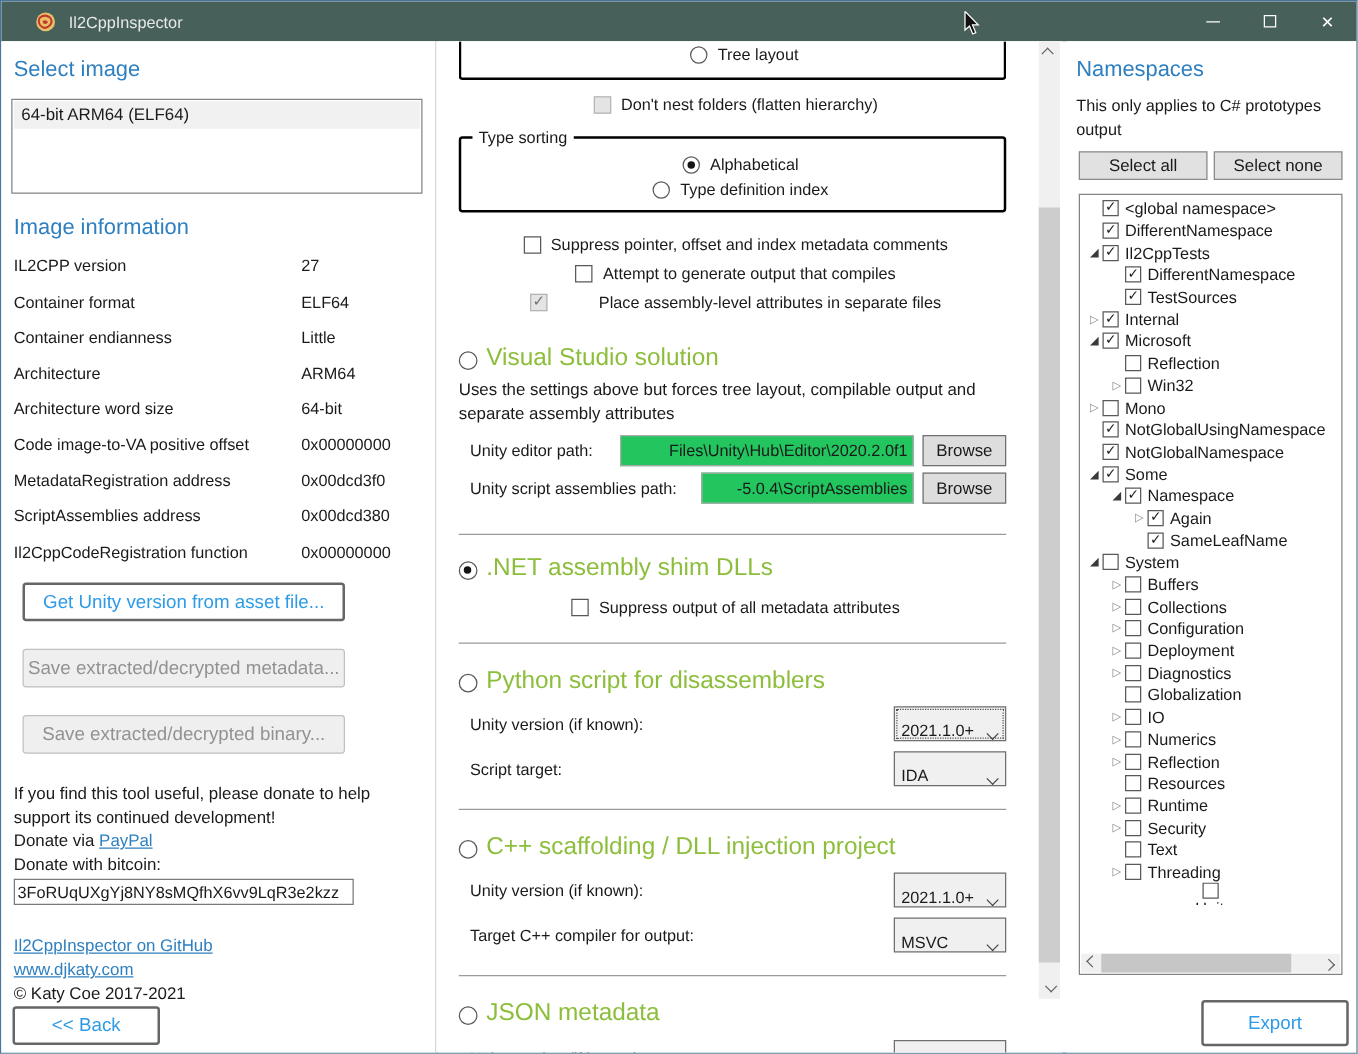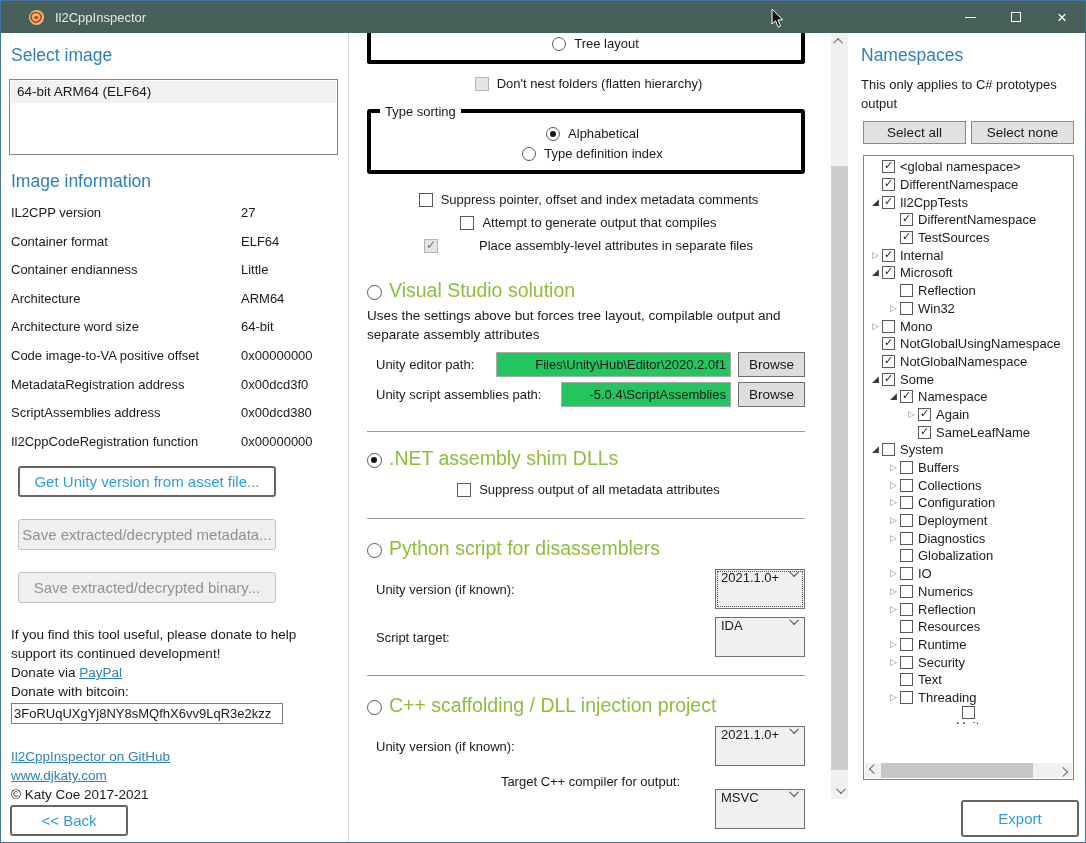--- a/index.html
+++ b/index.html
@@ -53,40 +53,40 @@
   .cb.checked::after { content:"✓"; position:absolute; left:1px; top:-2px; font-size:12px; font-weight:bold; color:#1c1c1c; }
   .cb.disabled { background:#e4e4e4; border-color:#b5b5b5; }
   .cb.disabled.checked::after { color:#707070; }
   .radio { display:inline-block; width:14px; height:14px; border:1px solid #595959; border-radius:50%;
            background:#fff; position:relative; flex:0 0 auto; }
   .radio.selected::after { content:""; position:absolute; left:3px; top:3px; width:6px; height:6px;
                            border-radius:50%; background:#151515; }
   .ctl-row { display:flex; align-items:center; gap:8px;justify-content:center; }
   .ctl-row .cap { padding-bottom:1px; }
 
-  .groupbox { border:4px solid #000000; border-radius:3px; position:relative; }
+  .groupbox { border:2px solid #000000; border-radius:3px; position:relative; }
   .gb-cut { border-top:none; border-radius:0 0 3px 3px; height:31px; padding:3px 0 0 19px; }
   .gb-legend { position:absolute; top:-9px; left:9px; background:#fff; padding:0 5px; }
 
   .sep { border:none; border-top:1px solid #9a9a9a; margin:0; }
 
   .xheading { display:flex; align-items:center; gap:7px; }
   .xheading .radio { margin-top:4px; width:15px; height:15px; }
   .xheading h2 { color:var(--green,#8cbe3c); font-size:19.5px; font-weight:400; }
   .xdesc { margin-top:4px; line-height:19px; font-size:13.5px; width:452px; }
 
   .path-row { display:flex; align-items:center; margin-left:9px; gap:7px; }
   .path-box { flex:1; height:25px; line-height:23px; border:1px solid #ababab; background:#22c55e;
               padding:0 4px; text-align:right; overflow:hidden; white-space:nowrap; }
   .sm-btn { width:67px; height:25px; background:#ddd; border:1px solid #707070; font-size:13.5px;
             text-align:center; line-height:23px; cursor:default; }
 
   .combo-row { display:flex; align-items:center; margin-left:9px; }
-  .combo { margin-left:auto; width:90px; height:40px; border:1px solid #707070; background:#f0f0f0;
-           display:flex; align-items:flex-start; padding:0 5px; cursor:default; }
+  .combo { margin-left:auto; width:90px; height:28px; border:1px solid #707070; background:#f0f0f0;
+           display:flex; align-items:flex-end; padding:0 5px; cursor:default; }
   .combo.focused { outline:1px dotted #555; outline-offset:-3px; }
   .combo .ctext { flex:1; }
   .combo .carrow { width:7px; height:7px; border-left:1px solid #444; border-bottom:1px solid #444;
                    transform:rotate(-45deg) translateY(-2px); }
 
   
   .vsb { position:absolute; left:481px; top:0; width:17px; height:766px; background:#f0f0f0; }
   .vsb .thumb { position:absolute; left:0; top:133px; width:17px; height:604px; background:#cdcdcd; }
   .sb-arrow { position:absolute; left:0; width:17px; height:17px; display:flex; align-items:center; justify-content:center; }
   .chev { width:7px; height:7px; border-left:1.5px solid #606060; border-top:1.5px solid #606060; }
@@ -305,21 +305,21 @@
       <span class="radio"></span>
       <h2>C++ scaffolding / DLL injection project</h2>
     </div>
     <div class="combo-row" style="margin-top:9px;">
       <span>Unity version (if known):</span>
       <div class="combo">
         <span class="ctext">2021.1.0+</span>
         <span class="carrow"></span>
       </div>
     </div>
-    <div class="combo-row" style="margin-top:8px;flex-direction:column;">
+    <div class="combo-row" style="margin-top:8px;">
       <span>Target C++ compiler for output:</span>
       <div class="combo">
         <span class="ctext">MSVC</span>
         <span class="carrow"></span>
       </div>
     </div>
 
     <hr class="sep" style="margin-top:18px;">
 
     <div class="xheading" style="margin-top:18px;">

